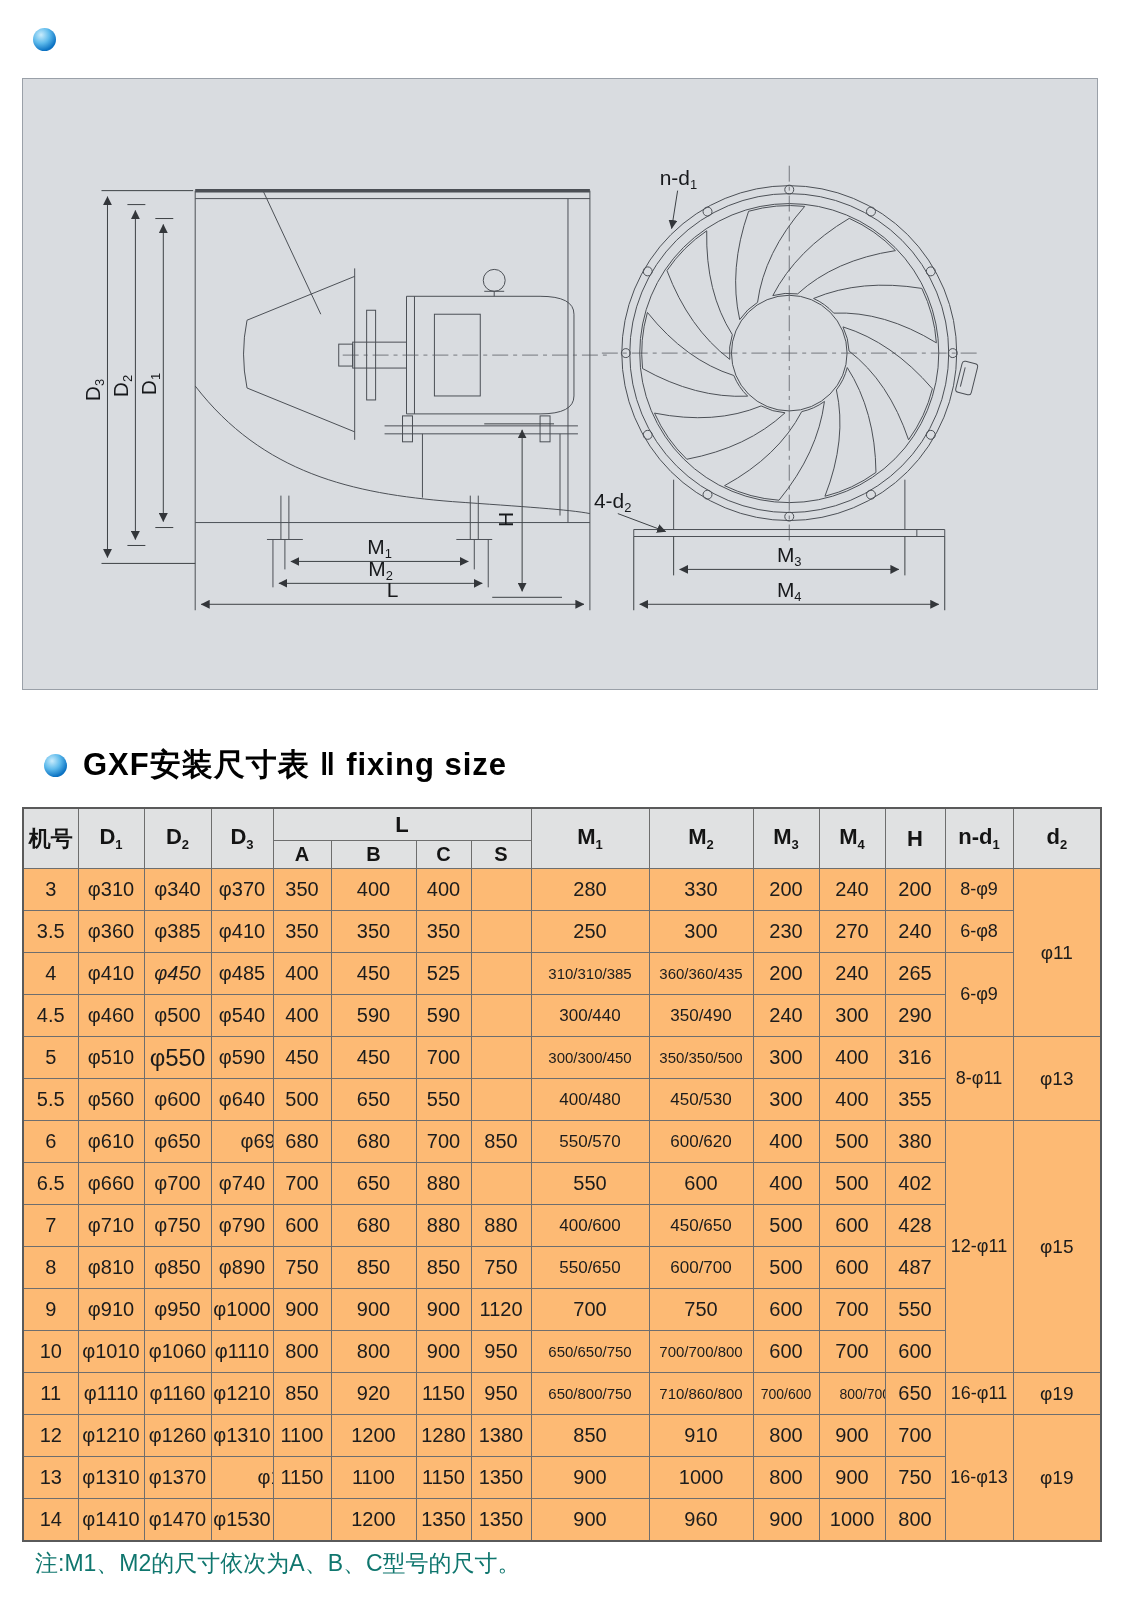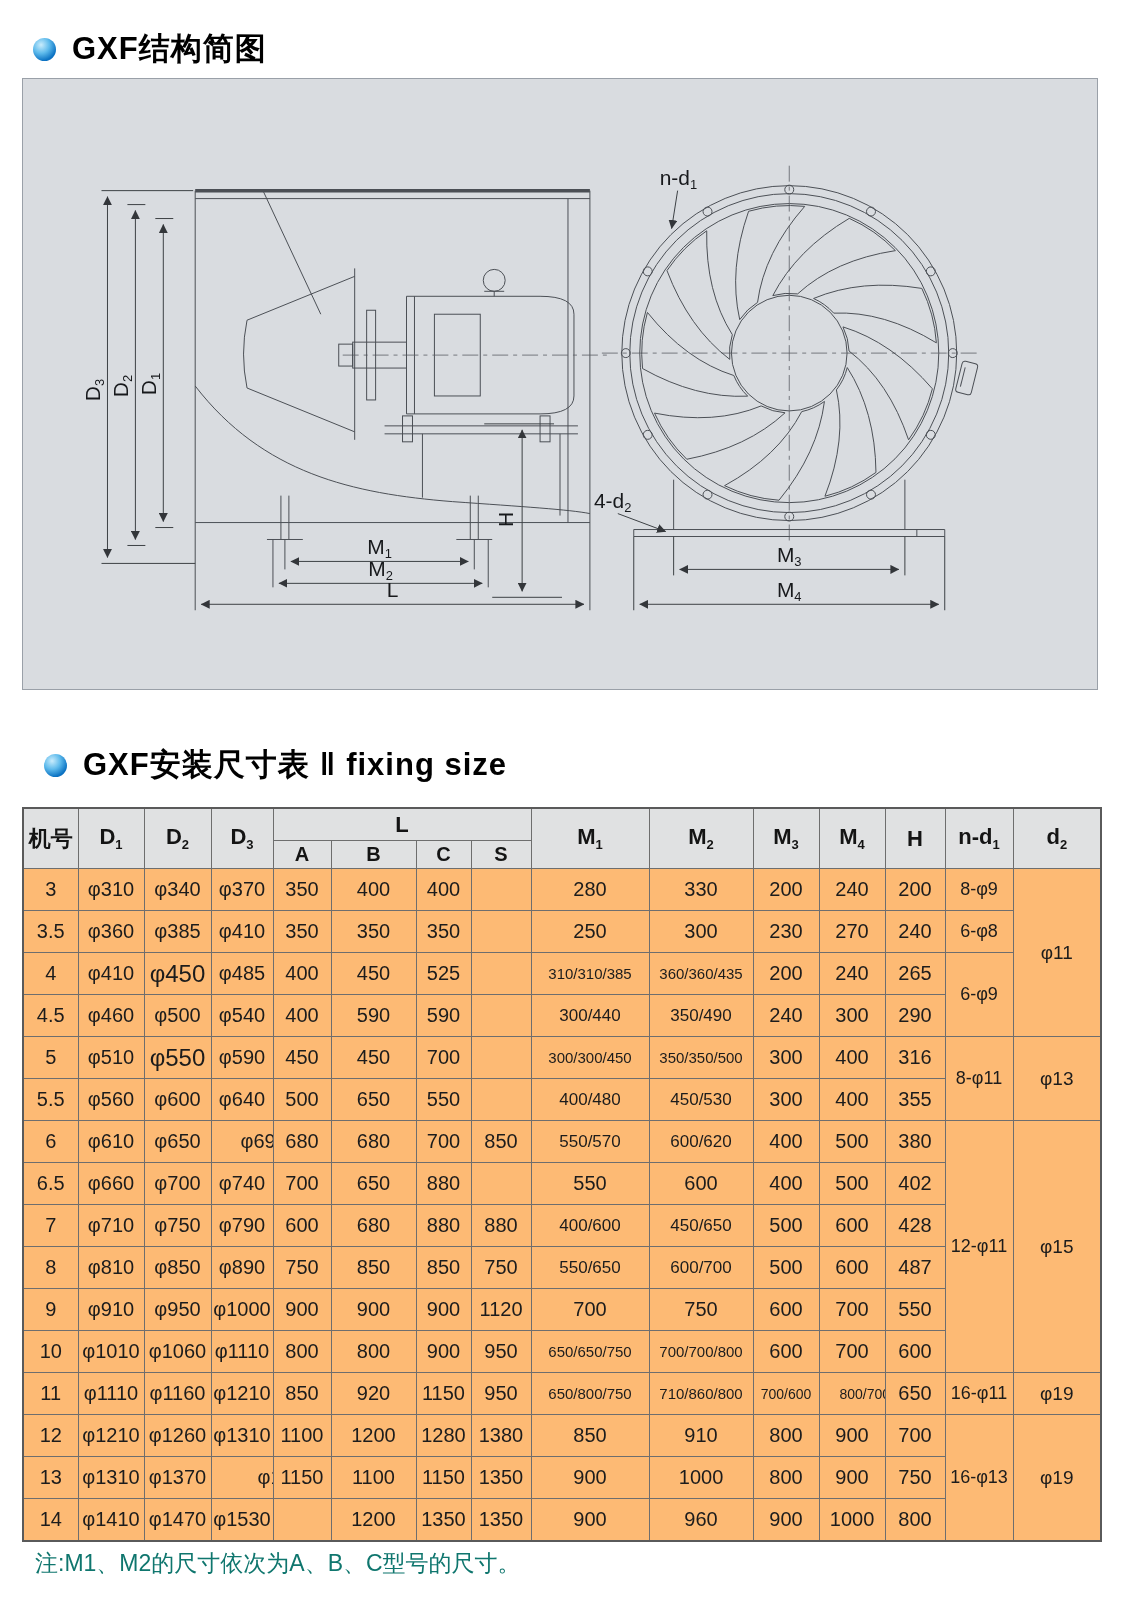--- a/index.html
+++ b/index.html
@@ -25,21 +25,20 @@
   #tbl thead tr.hr2 th{height:27px;font-size:20px;}
   #tbl thead sub{font-size:13px;}
   #tbl tbody td{font-size:20px;height:41px;color:#1c1c1c;}
   #note{position:absolute;left:35px;top:1548px;font-size:23px;color:#0f766e;}
 </style>
 </head>
 <body>
 
 <div class="sec-title" style="left:33px;top:28px;">
   <span class="bullet"></span>
-  <span>GXF结构简图</span>
 </div>
 
 <div id="panel">
   <svg id="dsvg" width="1076" height="612" viewBox="0 0 1078 614">
     <defs>
       <marker id="ah" viewBox="0 0 10 10" refX="9.5" refY="5" markerWidth="9" markerHeight="9" orient="auto-start-reverse">
         <path d="M0,0 L10,5 L0,10 z" fill="#33363a"></path>
       </marker>
     </defs>
 
@@ -259,21 +258,21 @@
         <td style="font-size: 20px;">250</td>
         <td style="font-size: 20px;">300</td>
         <td style="font-size: 20px;">230</td>
         <td style="font-size: 20px;">270</td>
         <td style="font-size: 20px;">240</td>
         <td rowspan="1" style="font-size: 18px;">6-φ8</td>
       </tr>
       <tr>
         <td style="font-size: 20px;">4</td>
         <td style="font-size: 20px;">φ410</td>
-        <td style="font-size: 24px;">φ450</td>
+        <td style="font-size: 20px; font-style: italic;">φ450</td>
         <td style="font-size: 20px;">φ485</td>
         <td style="font-size: 20px;">400</td>
         <td style="font-size: 20px;">450</td>
         <td style="font-size: 20px;">525</td>
         <td style="font-size: 20px;"></td>
         <td style="font-size: 15px;">310/310/385</td>
         <td style="font-size: 15px;">360/360/435</td>
         <td style="font-size: 20px;">200</td>
         <td style="font-size: 20px;">240</td>
         <td style="font-size: 20px;">265</td>

